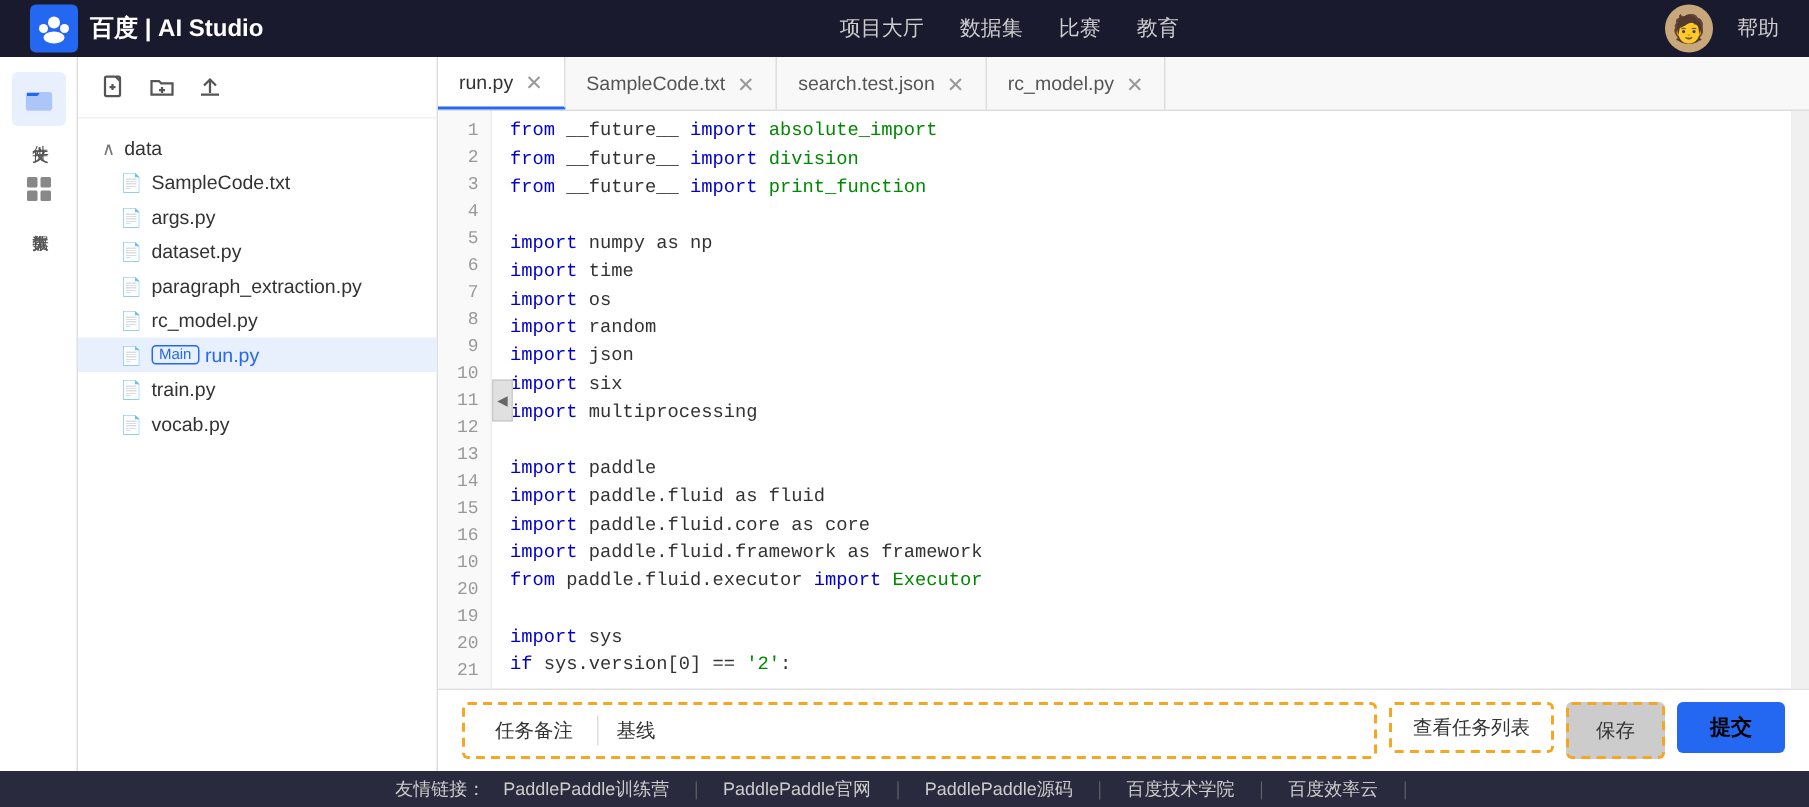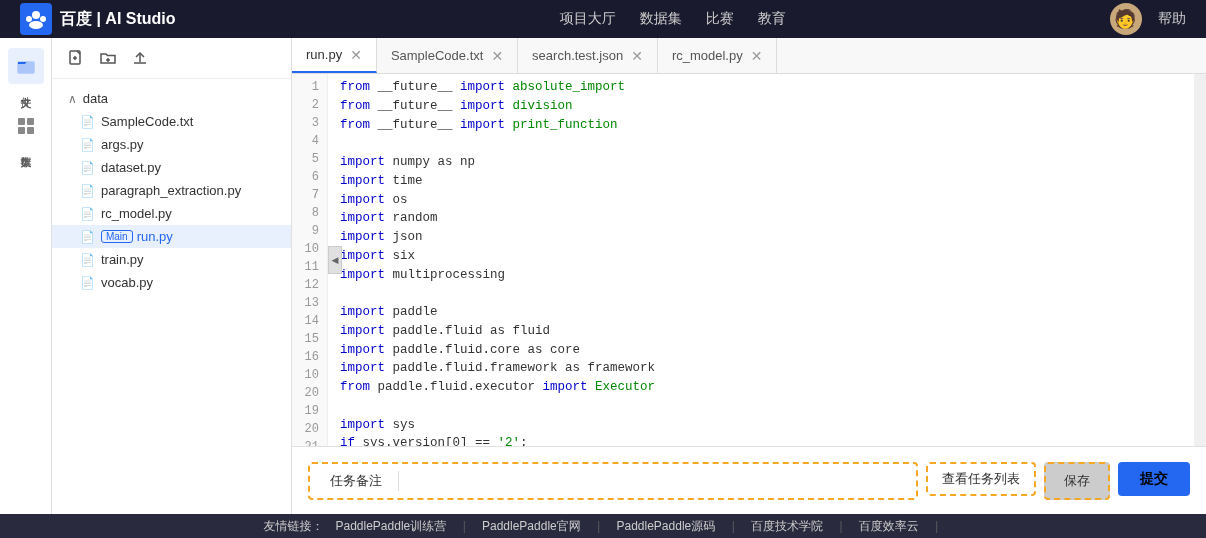--- a/index.html
+++ b/index.html
@@ -232,21 +232,21 @@
       color: #333;
     }
     .code-scrollbar {
       width: 12px;
       background: #f0f0f0;
       flex-shrink: 0;
     }
 
     
     .bottom-bar {
-      height: 68px;
+      height: 55px;
       background: #fff;
       border-top: 1px solid #e0e0e0;
       display: flex;
       align-items: center;
       padding: 0 16px;
       gap: 8px;
       flex-shrink: 0;
       position: relative;
     }
     .task-input-container {
@@ -505,20 +505,21 @@
         <div style="position:absolute; left:36px; top:50%; transform:translateY(-50%); width:14px; height:28px; background:#e0e0e0; border:1px solid #ccc; display:flex; align-items:center; justify-content:center; cursor:pointer; z-index:10;">
           <span style="font-size:9px; color:#666;">◀</span>
         </div>
       </div>
     </div>
 
     <div class="bottom-bar">
       <div class="task-input-container">
         <span class="task-label">任务备注</span>
         <div class="task-divider"></div>
+        <span class="task-baseline">基线</span>
       </div>
       <div class="bottom-right">
         <button class="view-tasks-btn">查看任务列表</button>
         <button class="save-btn">保存</button>
         <button class="submit-btn">提交</button>
       </div>
     </div>
   </div>
 </div>
 

